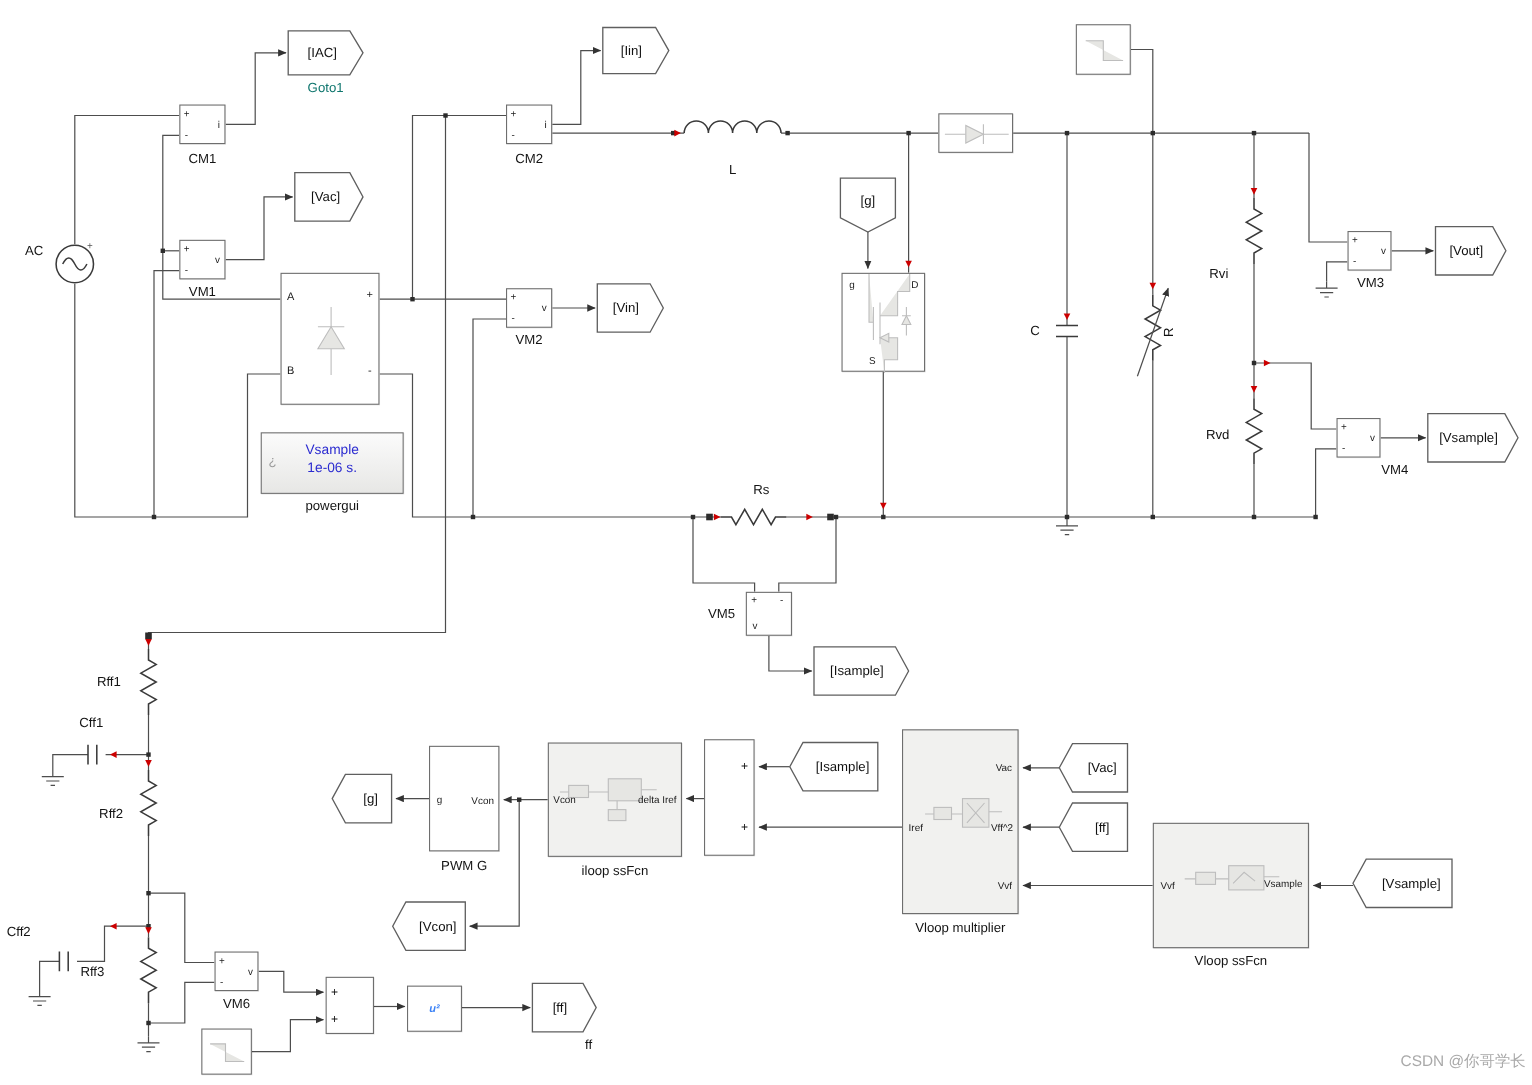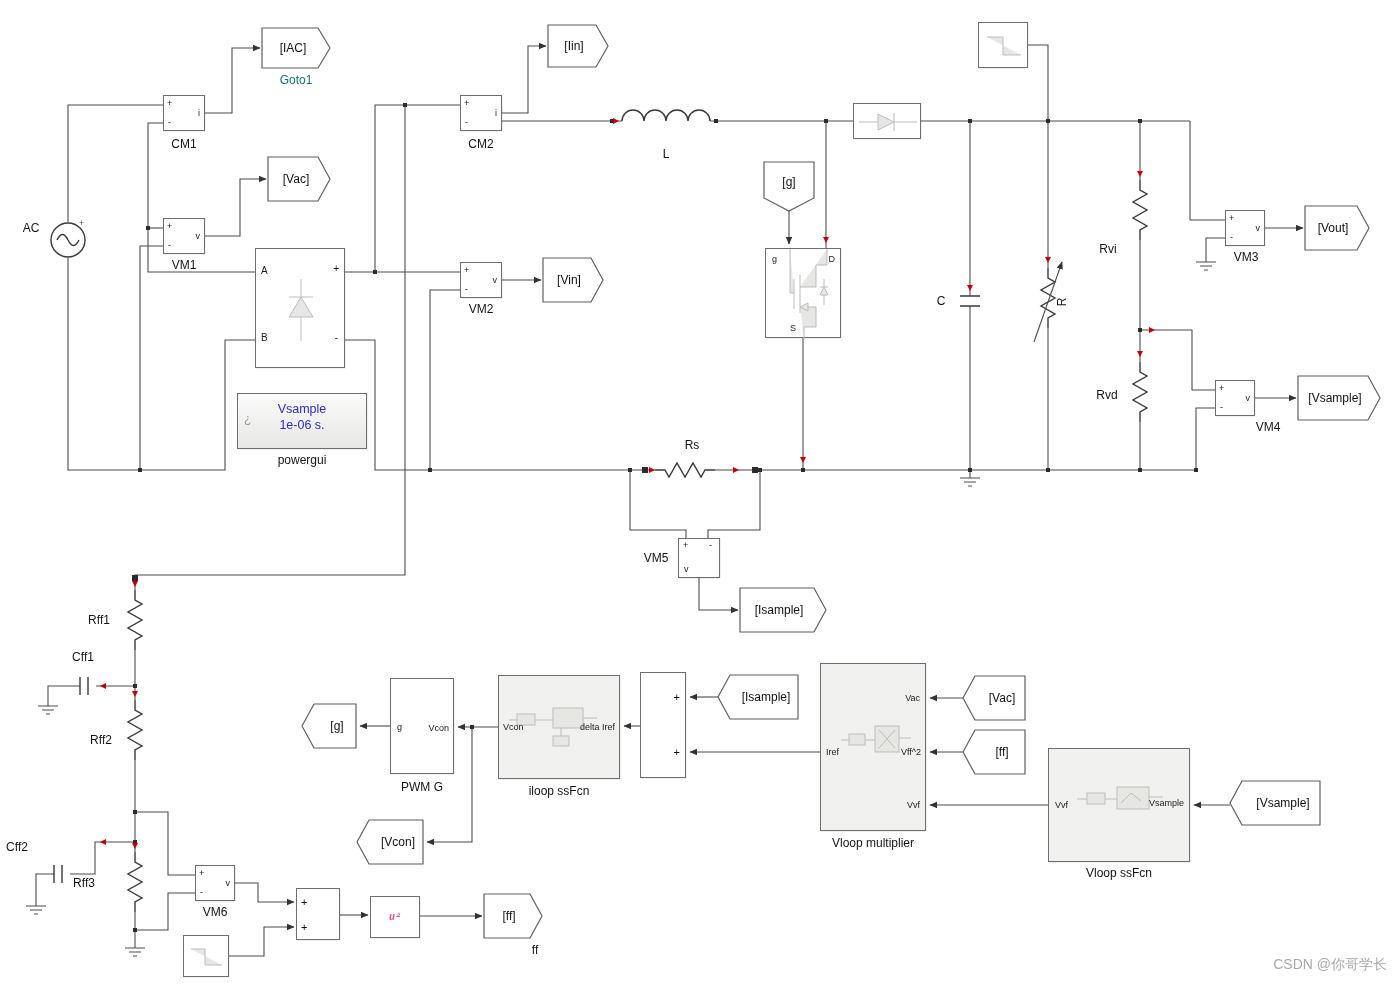--- a/index.html
+++ b/index.html
@@ -19,21 +19,21 @@
   .port{position:absolute;font-size:9px;color:#1a1a1a;line-height:1;white-space:nowrap;}
   .port.p10{font-size:10px;}
   .lbl{position:absolute;font-size:12px;color:#141414;transform:translateX(-50%);
        white-space:nowrap;}
   .goto1{color:#0f766e;}
   .pg{background:linear-gradient(#fbfbfb,#e7e7e5);}
   .pg-text{color:#2b2bd0;font-size:12.5px;text-align:center;line-height:1.3;margin-top:7px;}
   .pg-icon{position:absolute;left:6px;top:18px;color:#9a9a9a;font-size:12px;}
   .sumplus{position:absolute;font-size:11px;color:#111;line-height:1;}
   .u2text{width:100%;height:100%;display:flex;align-items:center;justify-content:center;
-          font-family:Liberation Mono, monospace;font-style:italic;font-weight:bold;font-size:10px;color:#ec4899;}
+          font-family:Liberation Sans, sans-serif;font-style:italic;font-weight:bold;font-size:10px;color:#3b82f6;}
   .mini{position:absolute;left:0;top:0;pointer-events:none;}
   .mini *{stroke:#bdbdbd;stroke-width:1;fill:#e6e6e3;}
   .watermark{position:absolute;right:6px;bottom:12px;font-size:14px;color:#a9a9a9;}
 </style>
 </head>
 <body>
 
 <div id="canvas">
 
 <svg id="wires" width="1393" height="986" viewBox="0 0 1393 986">

